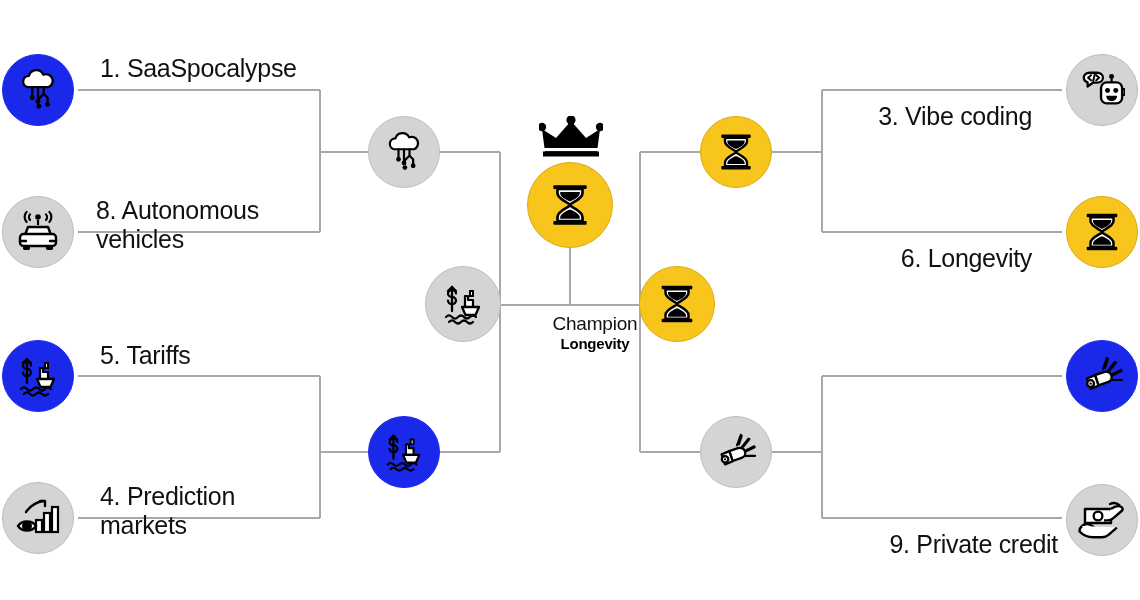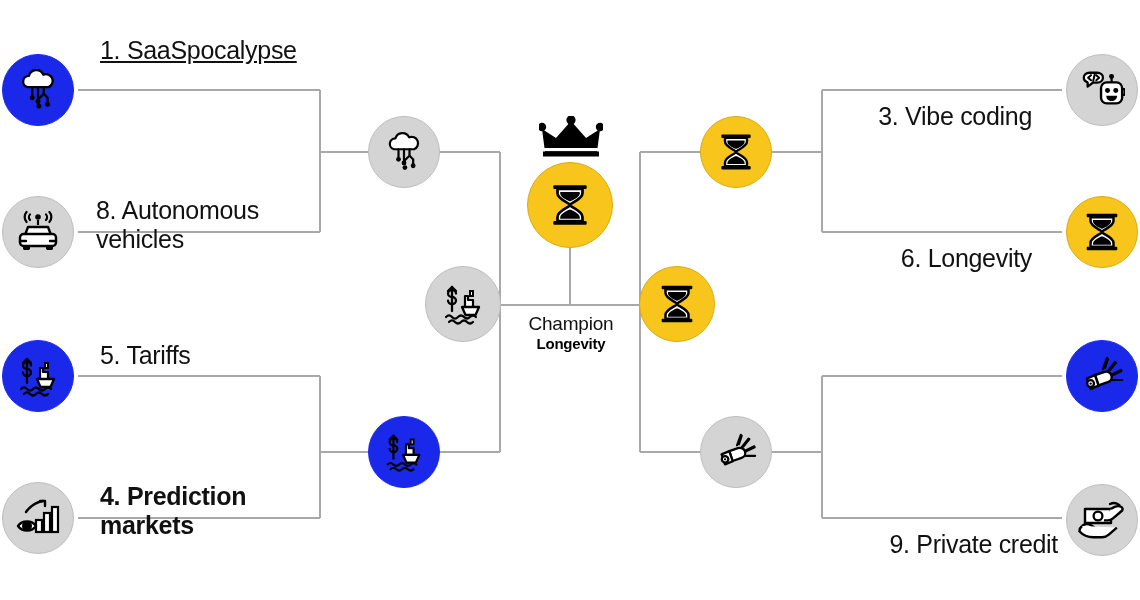--- a/index.html
+++ b/index.html
@@ -176,28 +176,28 @@
           <rect x="22" y="26" width="6" height="12"></rect>
           <rect x="30" y="19" width="6" height="19"></rect>
           <rect x="38" y="13" width="6" height="25"></rect>
         </g>
         <path d="M4 32c4-6 14-6 18 0-4 6-14 6-18 0Z" fill="#fff" stroke="#000" stroke-width="2.4" stroke-linejoin="round"></path>
         <ellipse cx="13" cy="32" rx="5" ry="5" fill="#000"></ellipse>
       </svg>
     </span>
   </div>
 
-  <div class="matchlabel" style="left:100px;top:36px;text-decoration:underline;">1. SaaSpocalypse</div>
+  <div class="matchlabel" style="left:100px;top:54px;">1. SaaSpocalypse</div>
 
   <div class="matchlabel" style="left:96px;top:196px;">8. Autonomous
 vehicles</div>
 
   <div class="matchlabel" style="left:100px;top:341px;">5. Tariffs</div>
 
-  <div class="matchlabel" style="left:100px;top:482px;font-weight:bold;">4. Prediction
+  <div class="matchlabel" style="left:100px;top:482px;">4. Prediction
 markets</div>
 
   <div class="badge grey" style="left:368px;top:116px;width:72px;height:72px;">
     <span>
       <svg width="44" height="44" viewBox="0 0 48 48" fill="none">
         <path d="M13 21a6 6 0 0 1 1.6-11.8A8 8 0 0 1 29.6 8 6.5 6.5 0 0 1 35 21H13Z" fill="#fff" stroke="#000" stroke-width="2.4" stroke-linejoin="round"></path>
         <g stroke="#000" stroke-width="2.4" stroke-linecap="round" fill="none">
           <path d="M18 21v9"></path>
             <path d="M24 21v13"></path>
             <path d="M30 21v7l-5 5v4"></path>
@@ -267,21 +267,21 @@
       <svg width="50" height="50" viewBox="0 0 48 48" fill="none">
         <rect x="8" y="5" width="32" height="3.6" rx="1" fill="#000"></rect>
         <rect x="8" y="39.4" width="32" height="3.6" rx="1" fill="#000"></rect>
         <path d="M12 8.6h24v4c0 6-12 9.4-12 11.4 0 2 12 5.4 12 11.4v4H12v-4c0-6 12-9.4 12-11.4 0-2-12-5.4-12-11.4z" fill="#fff" stroke="#000" stroke-width="2.6" stroke-linejoin="round"></path>
         <path d="M14.6 11.4h18.8v1.6c0 4.2-9.4 7.6-9.4 7.6s-9.4-3.4-9.4-7.6z" fill="#000"></path>
         <path d="M24 28.4s9.4 3.4 9.4 7.6v1.2H14.6V36c0-4.2 9.4-7.6 9.4-7.6z" fill="#000"></path>
       </svg>
     </span>
   </div>
 
-  <div class="champ-caption" style="left:500px;top:313px;width:142px;">
+  <div class="champ-caption" style="left:500px;top:313px;width:142px;padding-left:24px;">
     <span class="c-word">Champion</span>
     <span class="c-name">Longevity</span>
   </div>
 
   <div class="badge gold" style="left:639px;top:266px;width:76px;height:76px;">
     <span>
       <svg width="46" height="46" viewBox="0 0 48 48" fill="none">
         <rect x="8" y="5" width="32" height="3.6" rx="1" fill="#000"></rect>
         <rect x="8" y="39.4" width="32" height="3.6" rx="1" fill="#000"></rect>
         <path d="M12 8.6h24v4c0 6-12 9.4-12 11.4 0 2 12 5.4 12 11.4v4H12v-4c0-6 12-9.4 12-11.4 0-2-12-5.4-12-11.4z" fill="#fff" stroke="#000" stroke-width="2.6" stroke-linejoin="round"></path>

